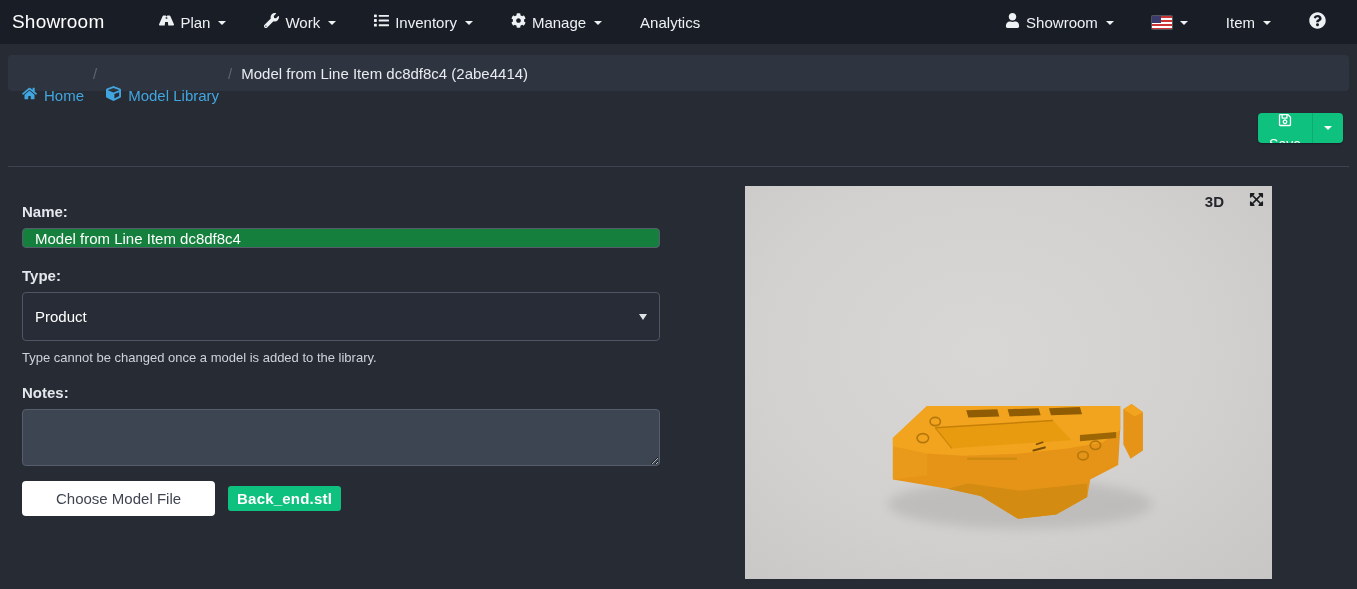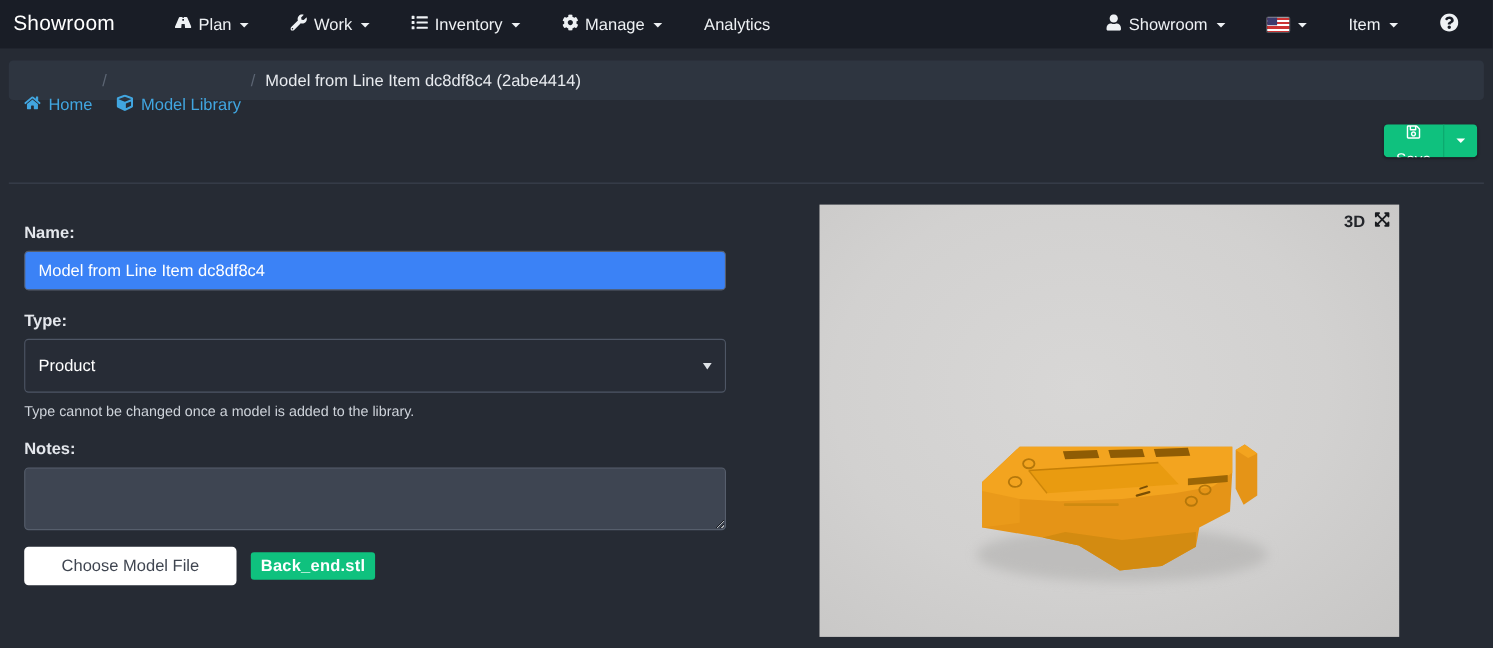--- a/index.html
+++ b/index.html
@@ -67,21 +67,21 @@
   .save-caret .caret { border-top-color:#fff; margin:0; }
 
   
   .hdr-divider { position:absolute; top:166px; left:8px; right:8px; height:0; border-top:1px solid #3d4450; }
 
   
   .form-col { position:absolute; top:198px; left:22px; width:638px; }
   .field-label { font-size:15px; font-weight:bold; color:#e4e7ec; display:block; }
   .lbl-name { margin-top:5px; }
   .text-input {
-    margin-top:8px; width:638px; height:36px; background:#3b82f6; border:1px solid #565e6c;
+    margin-top:8px; width:638px; height:20px; background:#15803d; border:1px solid #565e6c;
     border-radius:4px; color:#fff; font-size:15px; padding:0 12px; outline:none;
     font-family:inherit; display:block;
   }
   .lbl-type { margin-top:19px; }
   .select-box {
     margin-top:8px; width:638px; height:49px; background:#272c36; border:1px solid #4e5665;
     border-radius:4px; color:#fff; font-size:15px; padding:0 12px; cursor:pointer;
     display:flex; align-items:center; justify-content:space-between;
   }
   .select-caret {
@@ -105,21 +105,21 @@
     padding:4px 9px; border-radius:3px; letter-spacing:.2px;
   }
 
   
   .viewer {
     position:absolute; top:186px; left:745px; width:527px; height:393px;
     background:radial-gradient(ellipse at 45% 42%, #d8d7d6 0%, #d2d1d0 55%, #c7c6c5 100%);
     cursor:grab;
   }
   .viewer-hud {
-    position:absolute; top:4px; right:6px; display:flex; align-items:center; gap:6px;
+    position:absolute; top:4px; right:6px; display:flex; align-items:center; gap:23px;
   }
   .viewer-mode { font-size:15px; font-weight:bold; color:#24262b; }
   .expand-btn { background:none; border:none; cursor:pointer; padding:2px; display:flex; }
   .expand-btn svg { width:15px; height:15px; fill:#1a1c20; }
   .model-svg { position:absolute; left:120px; top:200px; width:310px; height:160px; }
 </style>
 </head>
 <body>
 
 <div class="page">

